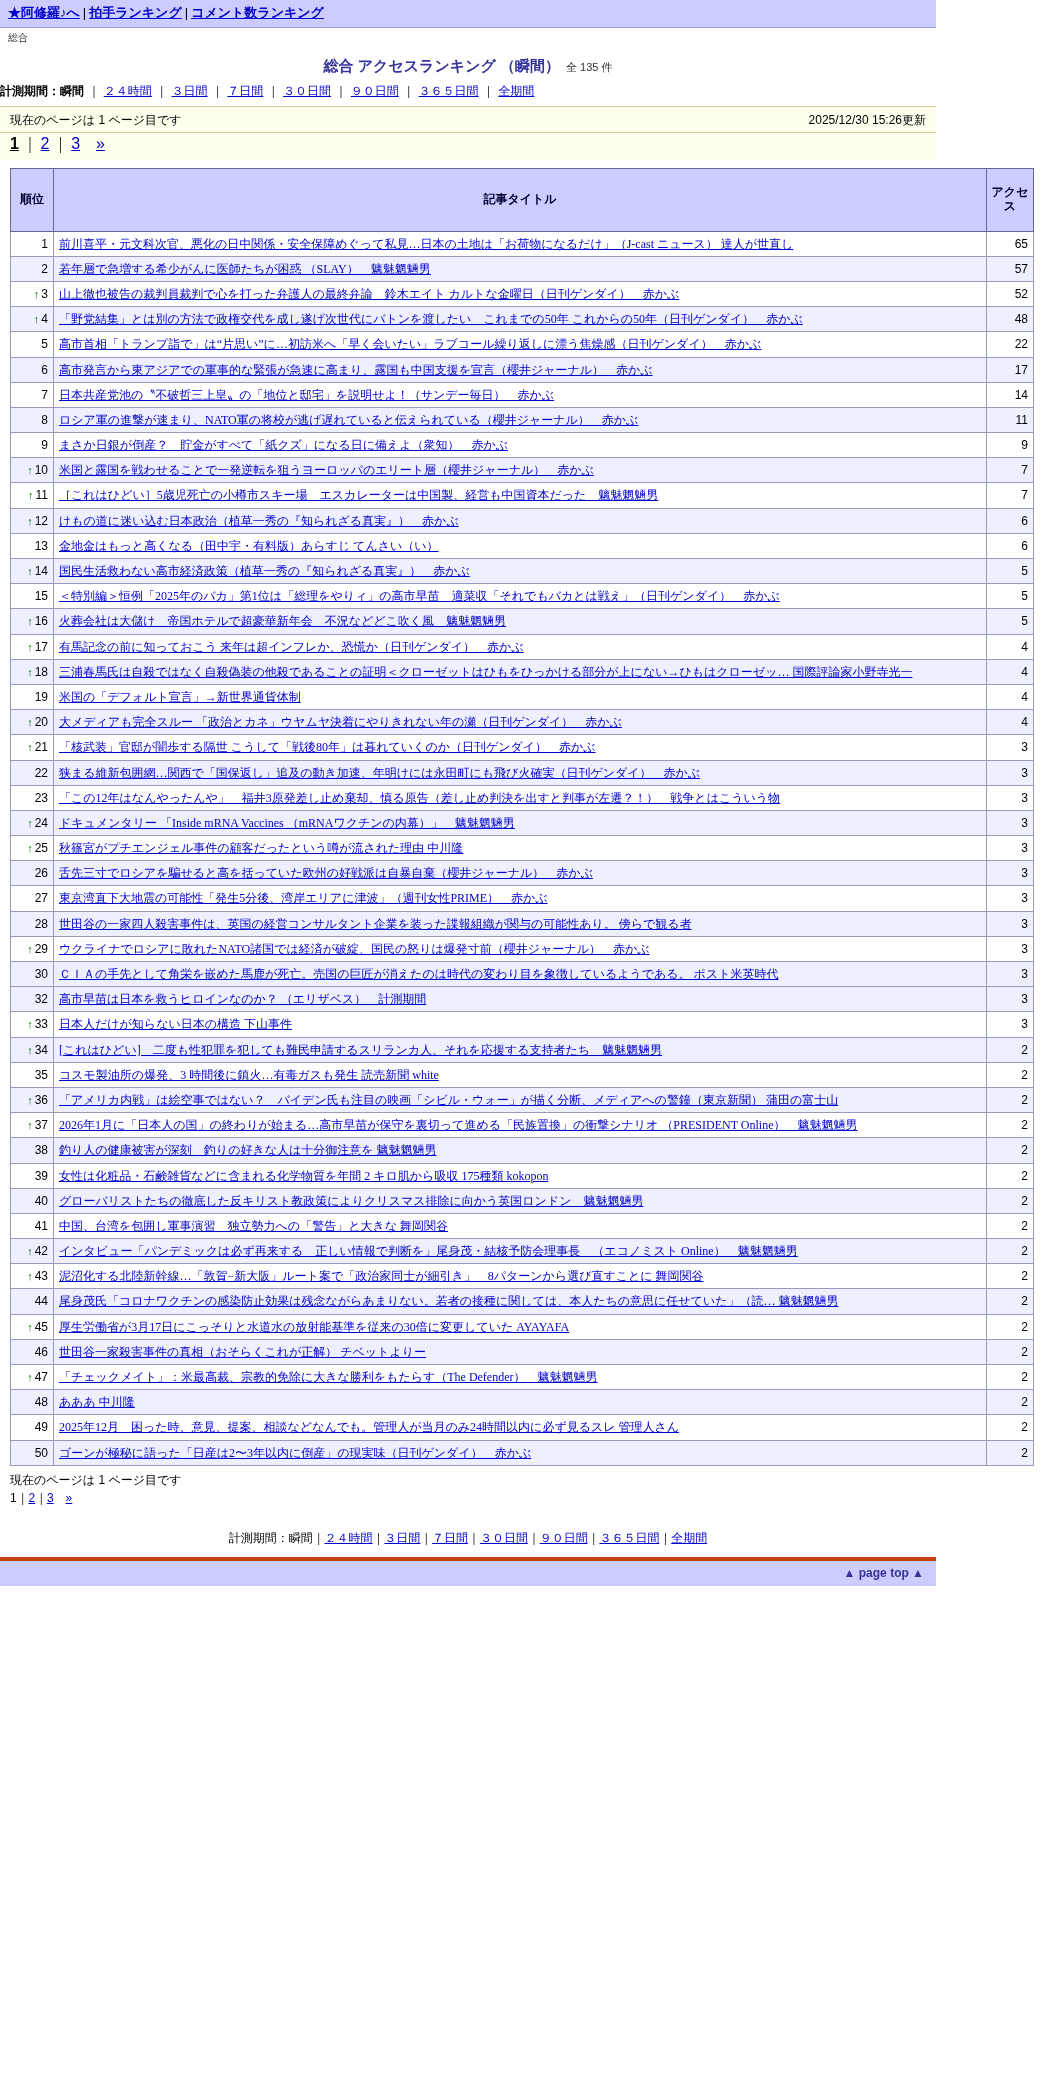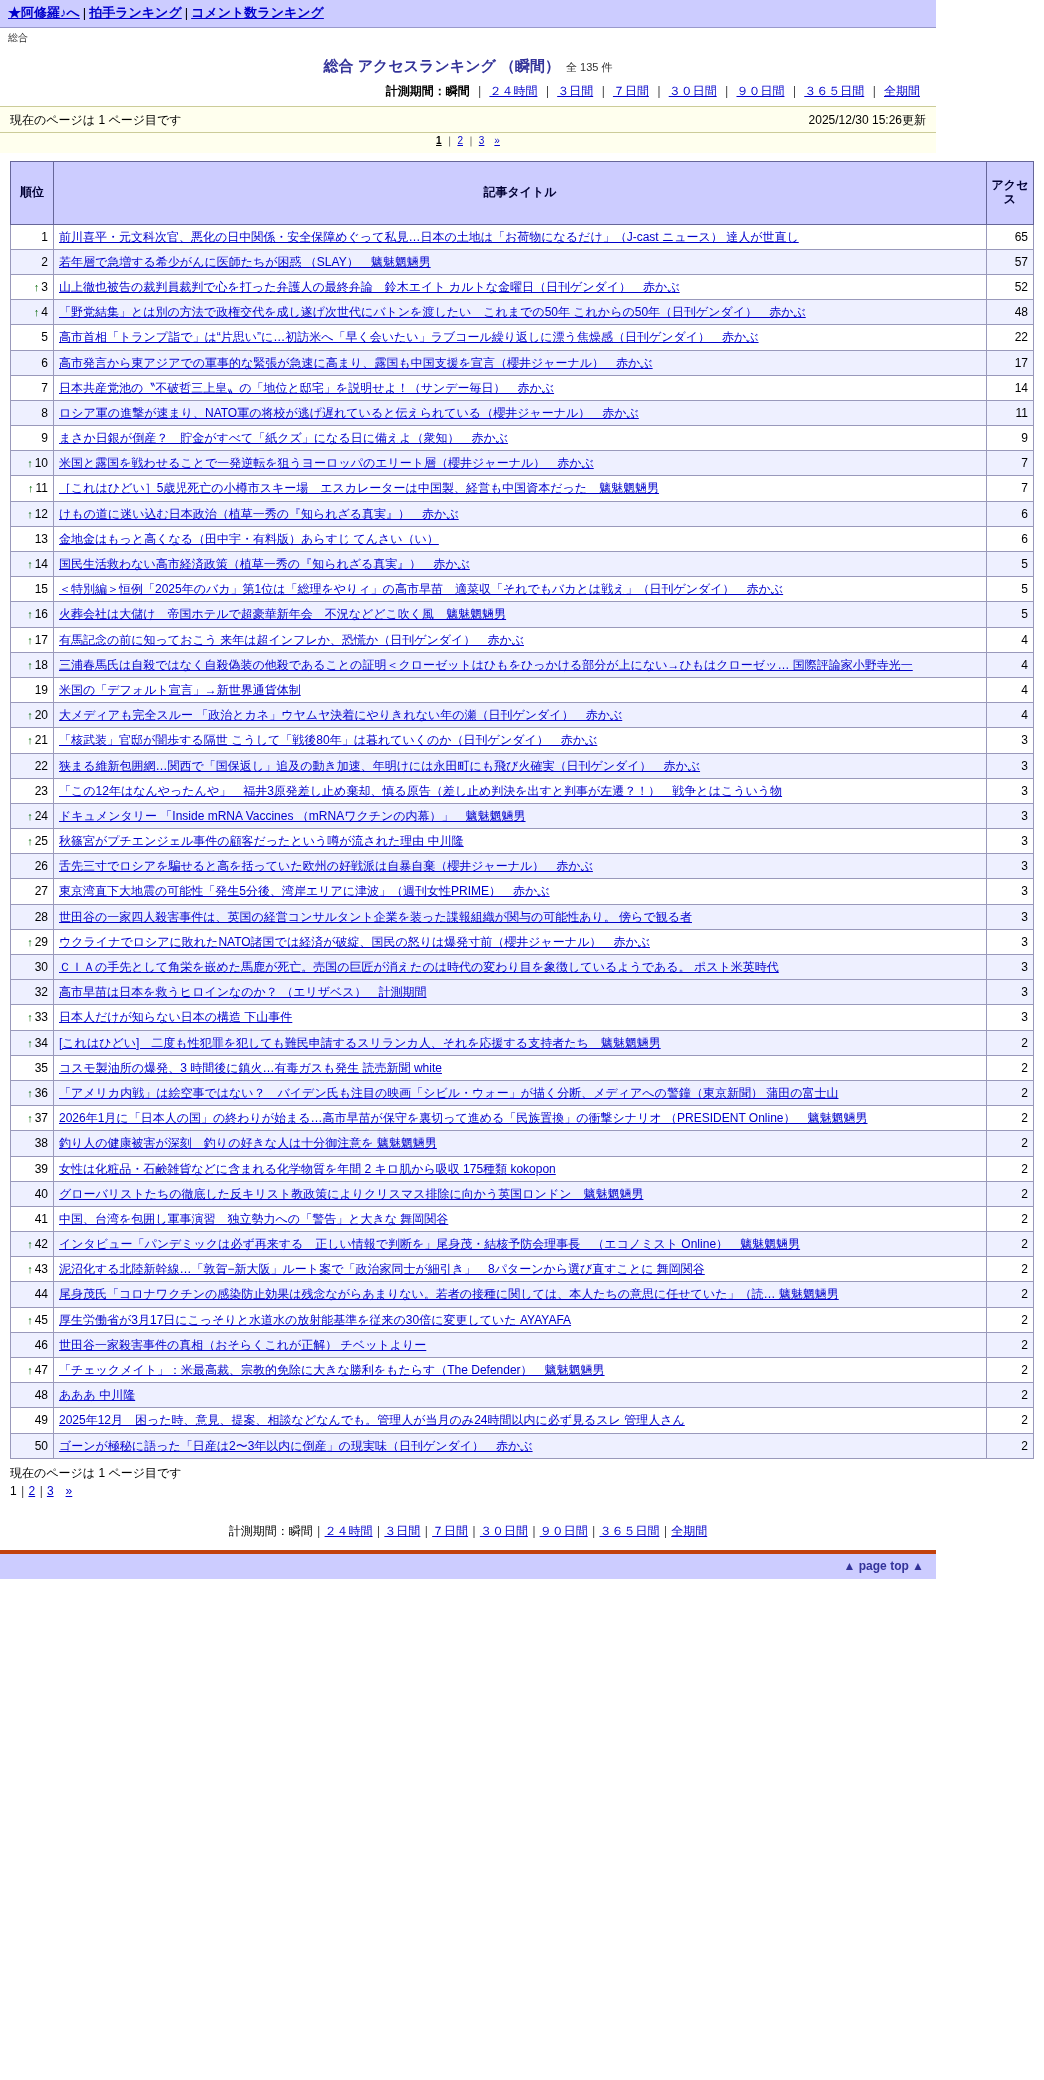--- a/index.html
+++ b/index.html
@@ -40,43 +40,42 @@
     color: #333399;
     margin: 10px 0 0 0;
   }
   h1.title .count {
     font-size: 11px;
     font-weight: normal;
     color: #333333;
     padding-left: 6px;
   }
   .period-line {
-    text-align: right;
-    font-size: 12px;
-    margin: 7px 16px 6px 0;
+    text-align: left;
+    font-size: 12px;
+    margin: 7px 0 6px 0;
     color: #000000;
   }
   .period-line .lbl { font-weight: bold; }
   .period-line .cur { font-weight: bold; color: #000000; }
   .period-line .sep { padding: 0 4px; color: #000000; }
   .infobar {
     background: #ffffee;
     border-top: 1px solid #cccc99;
     border-bottom: 1px solid #cccc99;
     padding: 5px 10px 3px 10px;
     overflow: hidden;
     font-size: 12px;
   }
   .infobar .left { float: left; }
   .infobar .right { float: right; }
   .pager {
     background: #ffffee;
     padding: 1px 10px 5px 10px;
-    font-size: 10px;
-    text-align: center;
+    font-size: 16px;
   }
   .pager .cur { font-weight: bold; color: #000000; text-decoration: underline;}
   .pager .sep { padding: 0 3px; color: #333333; }
 
   table.rank {
     border-collapse: collapse;
     width: 1024px;
     margin: 8px 10px 0 10px;
     border: 1px solid #666699;
     table-layout: fixed;
@@ -110,21 +109,21 @@
     font-size: 11px;
     padding-right: 2px;
   }
   td.acc {
     text-align: right;
     width: 42px;
     padding-right: 7px;
   }
   tr.odd td { background: #ffffff; }
   tr.even td { background: #eef0ff; }
-  td.title a { color: #0000cc; }
+  td.title a { color: #0000cc; font-family: Liberation Serif, serif; }
 
   .bottominfo {
     padding: 6px 10px 0 10px;
     font-size: 12px;
   }
   .bottompager {
     padding: 1px 10px 8px 10px;
     font-size: 12px;
   }
   .period-bottom {

